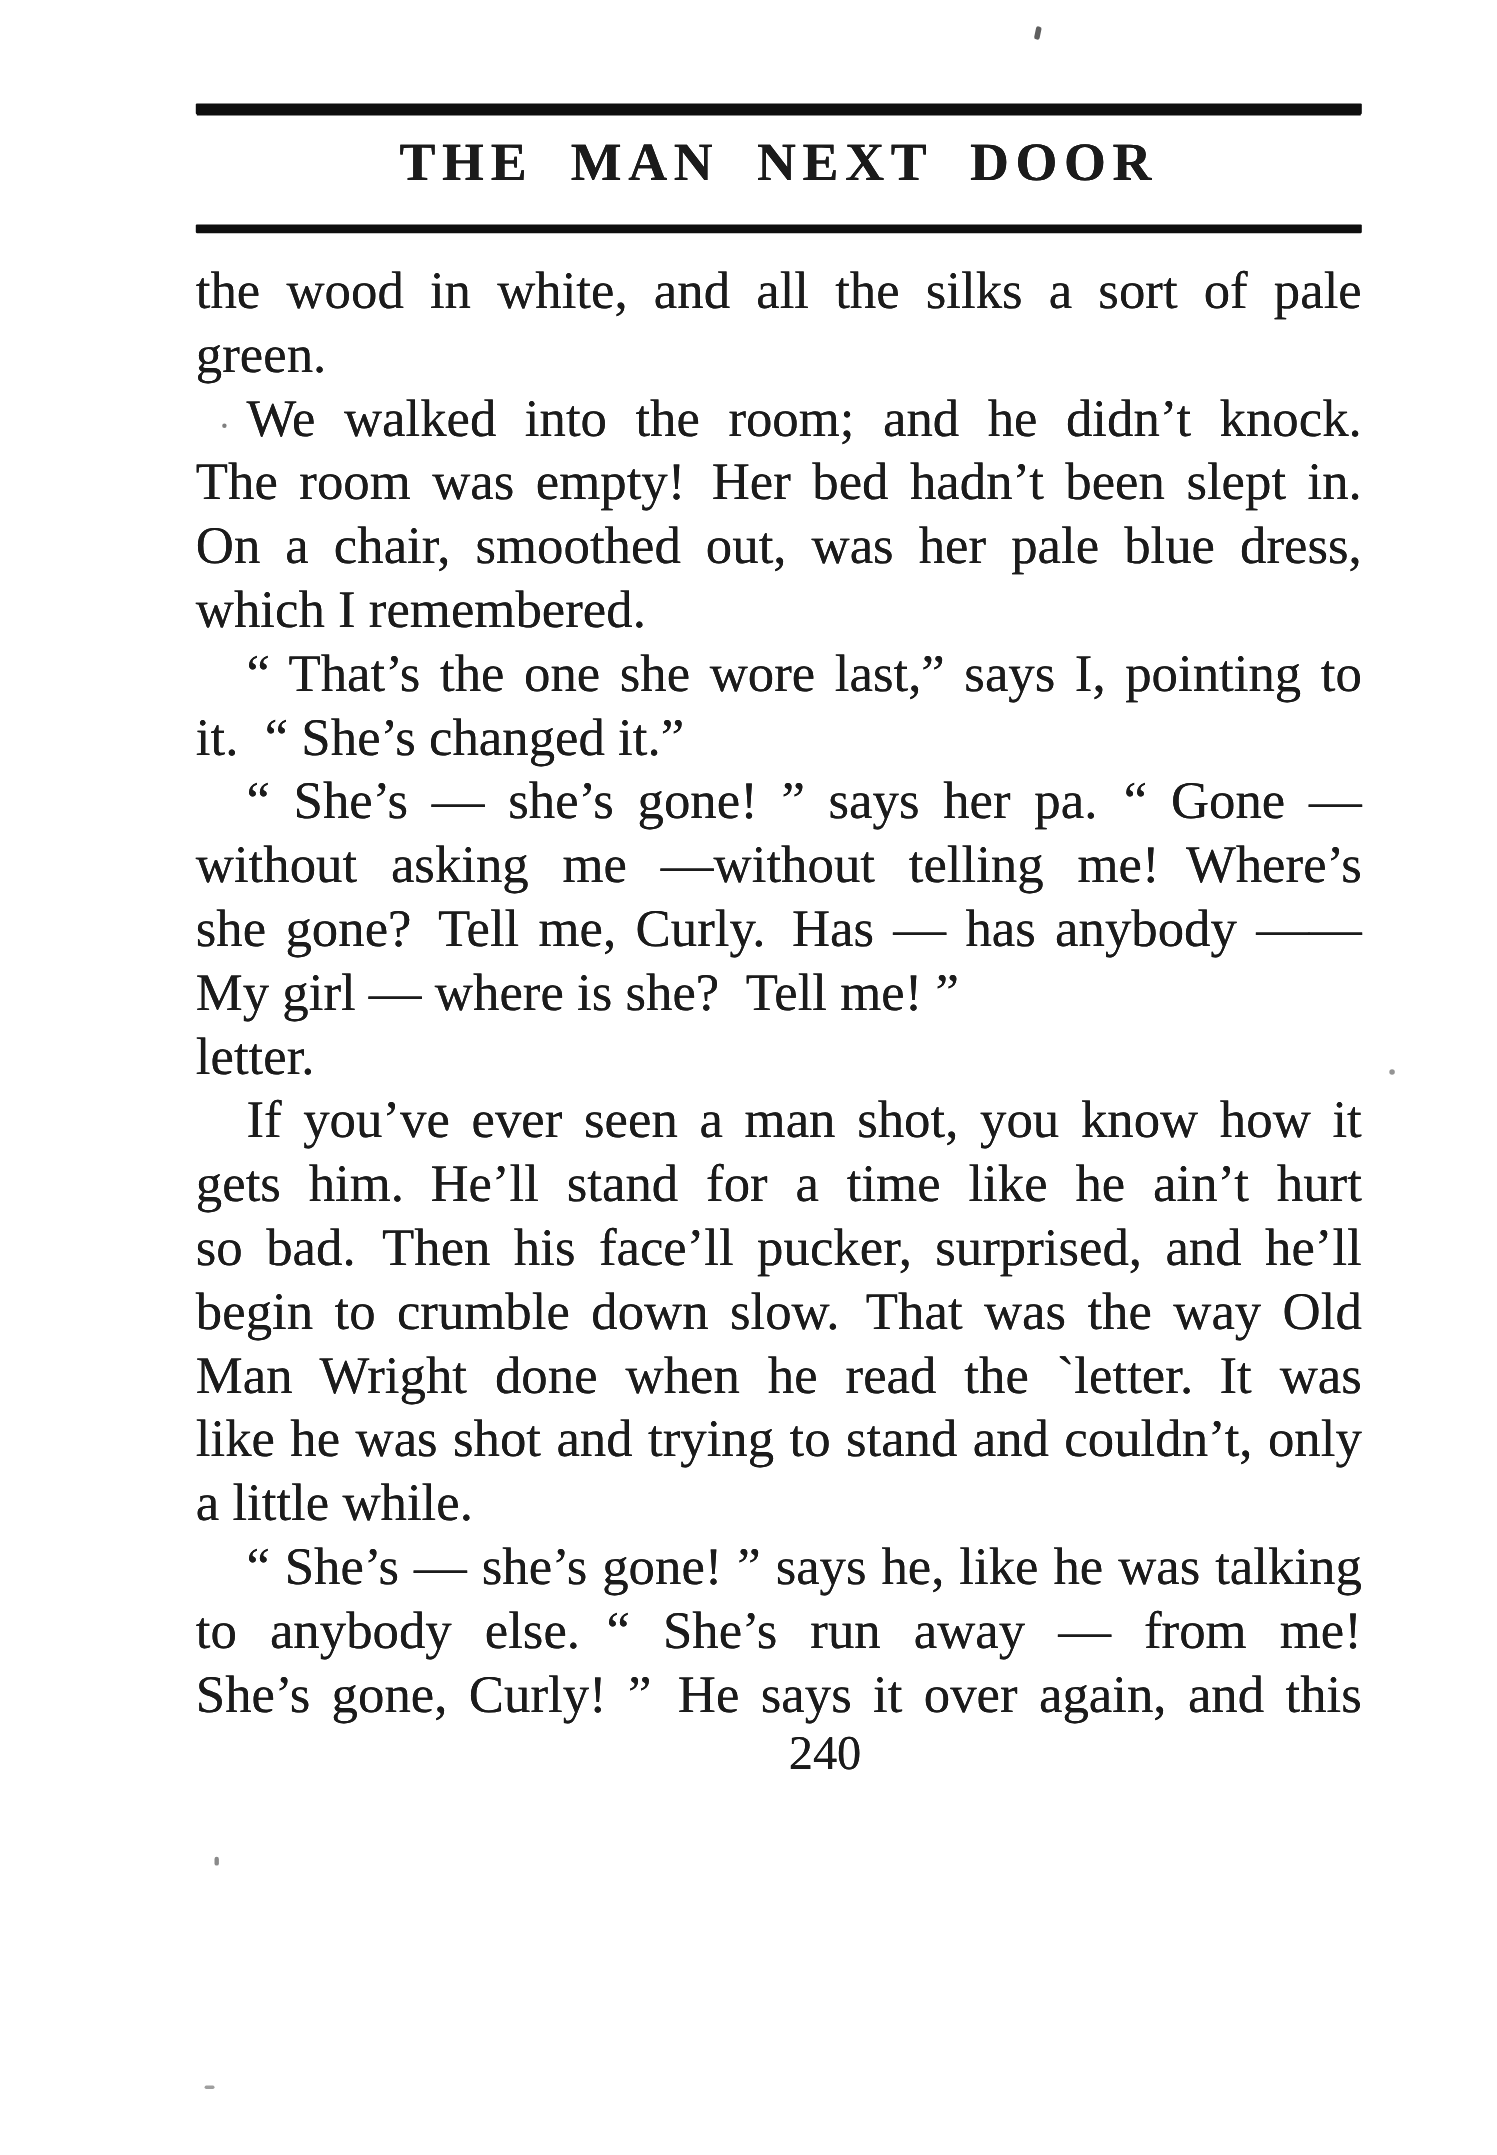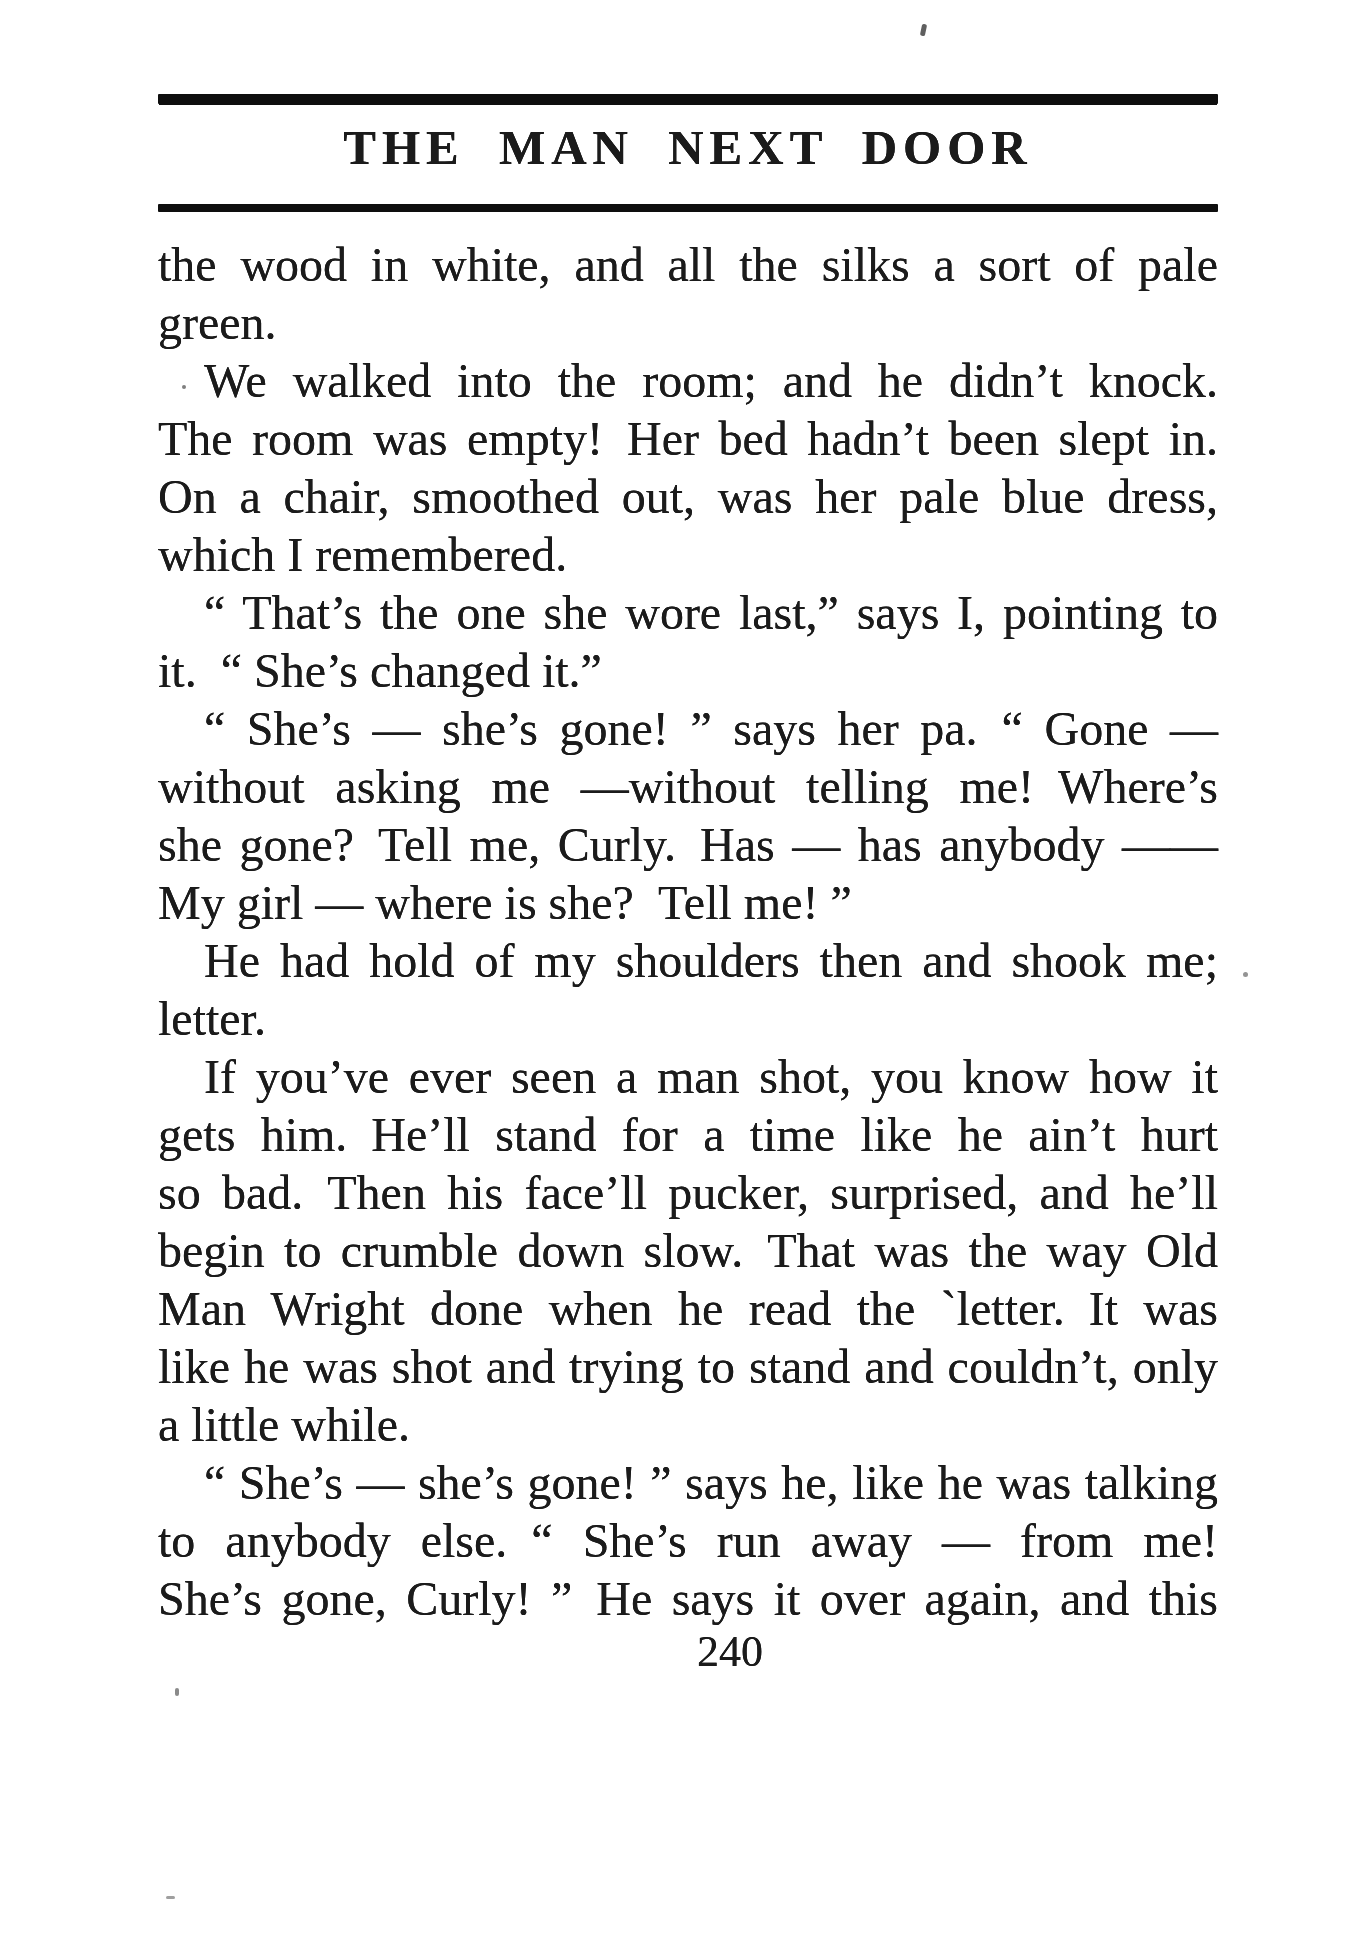--- a/index.html
+++ b/index.html
@@ -4,21 +4,21 @@
 <style>
   html, body { margin: 0; padding: 0; }
   body {
     width: 1361px; height: 1959px;
     background: #ffffff;
     position: relative;
     overflow: hidden;
     font-family: "Liberation Serif", "DejaVu Serif", serif;
     color: #1b1b1b;
   }
-  .page { position: absolute; inset: 0; }
+  .page { position: absolute; inset: 0; margin-left: 20px; }
   .col { position: absolute; left: 158px; width: 1060px; }
 
   .rule { background: #0e0e0e; border-radius: 1px; }
   .rule-top { top: 94px; height: 10px; box-shadow: 0 2px 0 -1px #0e0e0e; }
   .rule-bottom { top: 204px; height: 8px; }
 
   .title-band {
     top: 102px; height: 100px;
     display: flex; align-items: center; justify-content: center;
     padding-bottom: 10px; box-sizing: border-box;
@@ -92,21 +92,20 @@
     </div>
 
     <div class="para">
       <div class="ln first">“ She’s — she’s gone! ” says her pa. “ Gone —</div>
       <div class="ln">without asking me —without telling me! Where’s</div>
       <div class="ln">she gone? Tell me, Curly. Has — has anybody ——</div>
       <div class="ln end">My girl — where is she? Tell me! ”</div>
     </div>
 
     <div class="para">
-      <div class="ln first">He had hold of my shoulders then and shook me;</div>
     </div>
 
     <div class="para">
       <div class="ln end">letter.</div>
     </div>
 
     <div class="para">
       <div class="ln first">If you’ve ever seen a man shot, you know how it</div>
       <div class="ln">gets him. He’ll stand for a time like he ain’t hurt</div>
       <div class="ln">so bad. Then his face’ll pucker, surprised, and he’ll</div>

